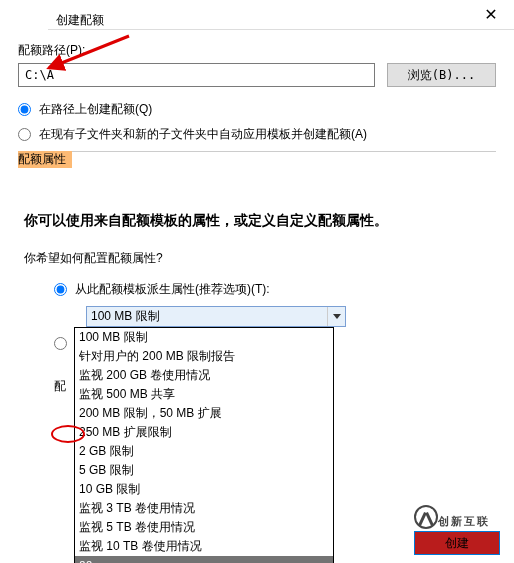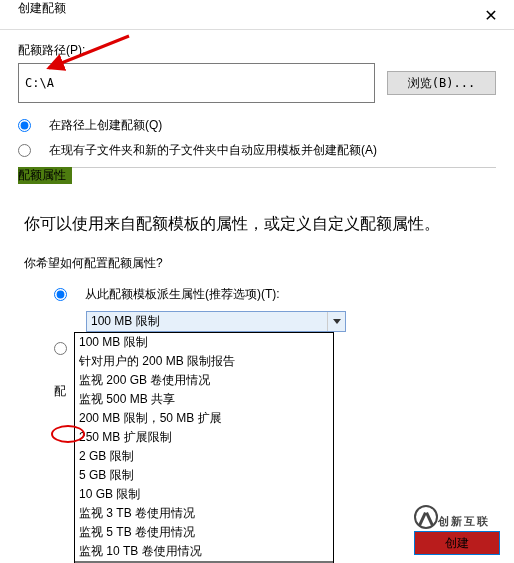--- a/index.html
+++ b/index.html
@@ -1,29 +1,29 @@
 <!DOCTYPE html>
 <html><head>
 <meta charset="utf-8">
 <style>
 * { box-sizing: border-box; margin: 0; padding: 0; font-family: "Microsoft YaHei", "SimSun", sans-serif; }
 body { background: #fff; width: 514px; height: 563px; position: relative; overflow: hidden; font-size: 12px; color: #000; }
-.titlebar { height: 30px; display: flex; align-items: flex-start; border-bottom: 1px solid #ddd; padding-left: 18px; }
+.titlebar { height: 30px; display: flex; align-items: flex-end; border-bottom: 1px solid #ddd; padding-left: 8px; margin-left: 48px; }
 .titlebar-title { flex: 1; font-size: 12px; }
 .close-btn { width: 46px; height: 30px; display: flex; align-items: center; justify-content: center; font-size: 16px; font-family: Arial; }
 .content { padding: 12px 18px 0 18px; }
 .row { margin-bottom: 4px; }
 .input-row { display: flex; gap: 12px; align-items: center; margin-bottom: 14px; }
-.path-input { flex: 1; height: 40px; border: 1px solid #7a7a7a; padding: 2px 6px; font-size: 12px; font-family: "SimSun", monospace; }
+.path-input { flex: 1; height: 24px; border: 1px solid #7a7a7a; padding: 2px 6px; font-size: 12px; font-family: "SimSun", monospace; }
 .browse-btn { width: 109px; height: 24px; border: 1px solid #adadad; background: #e1e1e1; font-size: 12px; font-family: "SimSun", monospace; }
-.radio-row { display: flex; align-items: center; gap: 18px; margin-bottom: 8px; font-size: 12px; }
+.radio-row { display: flex; align-items: center; gap: 8px; margin-bottom: 8px; font-size: 12px; }
 .radio-row input[type=radio] { width: 13px; height: 13px; }
 .fieldset { border: none; border-top: 1px solid #ccc; margin-top: 8px; padding-top: 0; }
-.fieldset-legend { font-size: 12px; padding-right: 6px; background: #4d7c0f; margin-top: -8px; display: inline-block; margin-bottom: 14px; }
-.helptext { font-size: 16px; margin: 16px 0 20px 6px; }
+.fieldset-legend { font-size: 12px; padding-right: 6px; background: #fdba74; margin-top: -8px; display: inline-block; margin-bottom: 22px; }
+.helptext { font-size: 14px; margin: 22px 0 20px 6px; font-weight: bold; }
 .question { font-size: 12px; margin: 0 0 14px 6px; }
 .indent { margin-left: 36px; }
 .dropdown-box { position: relative; margin: 8px 3px; padding-left: 12px; }
 .combo { width: 260px; height: 21px; border: 1px solid #7a9fd4; background: #e6f0fa; display: flex; align-items: center; font-family: "SimSun", monospace; font-size: 12px; }
 .combo-text { flex: 1; padding: 0 4px; }
 .combo-arrow { width: 18px; height: 100%; display: flex; align-items: center; justify-content: center; border-left: 1px solid #ccc; }
 .listbox { position: absolute; top: 21px; left: 0; width: 260px; border: 1px solid #000; background: #fff; font-family: "SimSun", monospace; font-size: 12px; z-index: 10; }
 .listbox-item { padding: 1px 4px; white-space: nowrap; }
 .listbox-item.sel { background: #737373; color: #fff; }
 .partial-radio { visibility: visible; }

